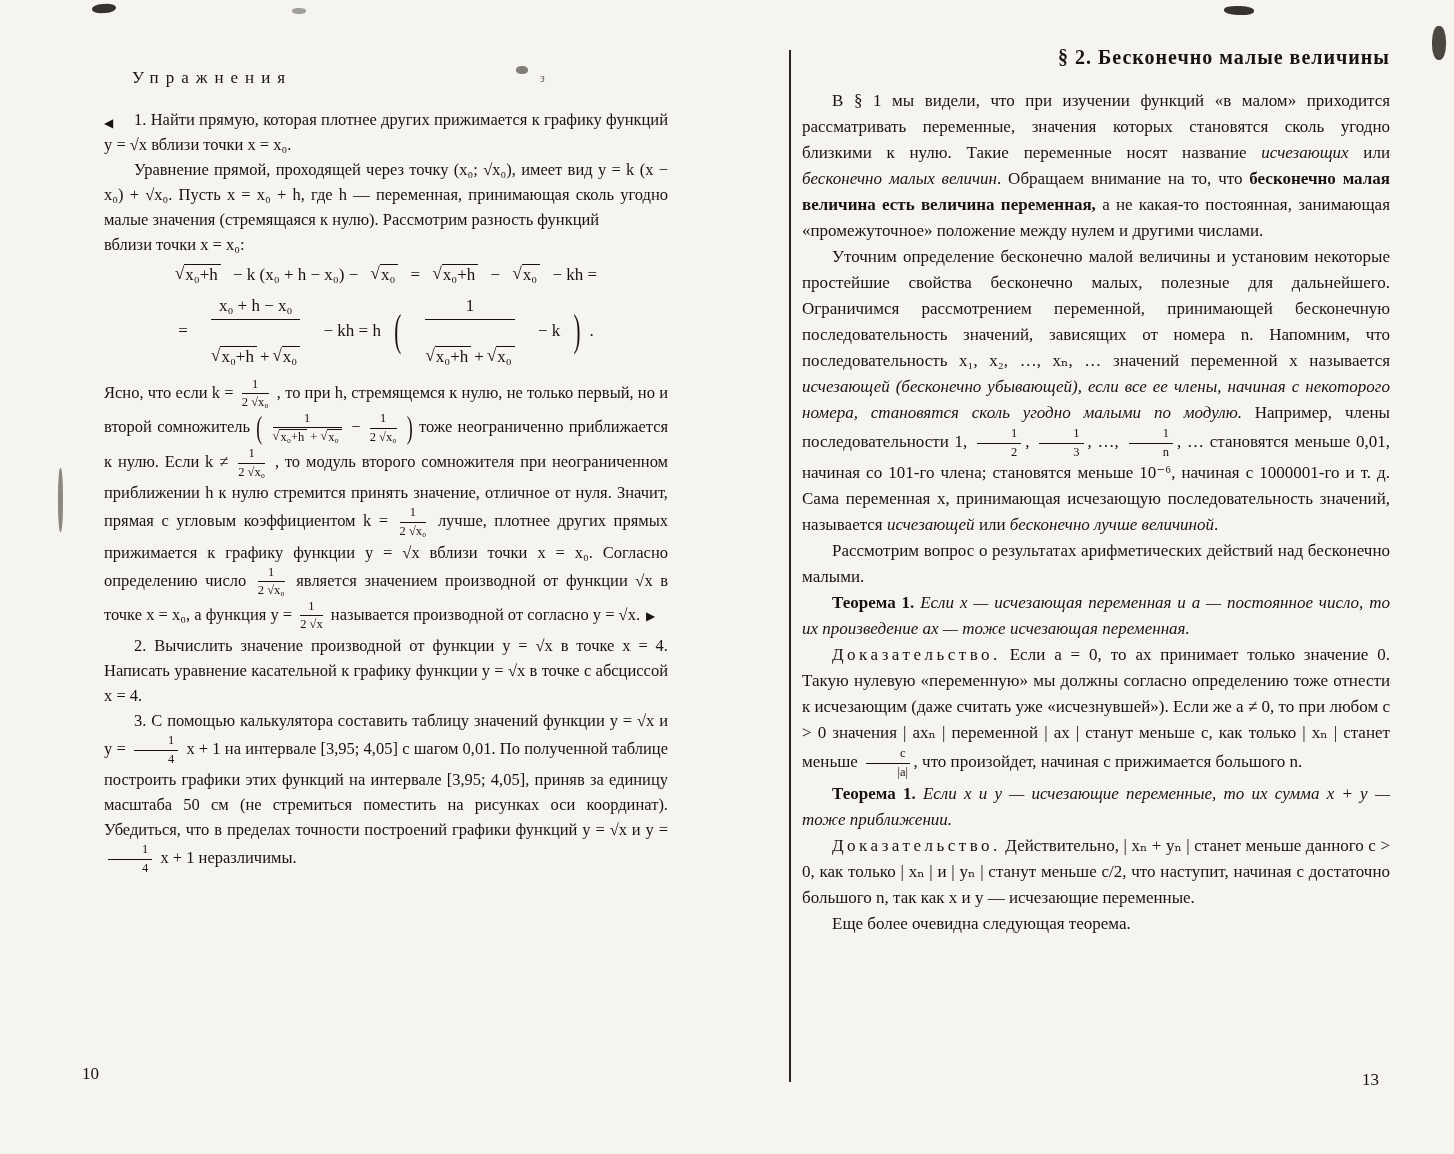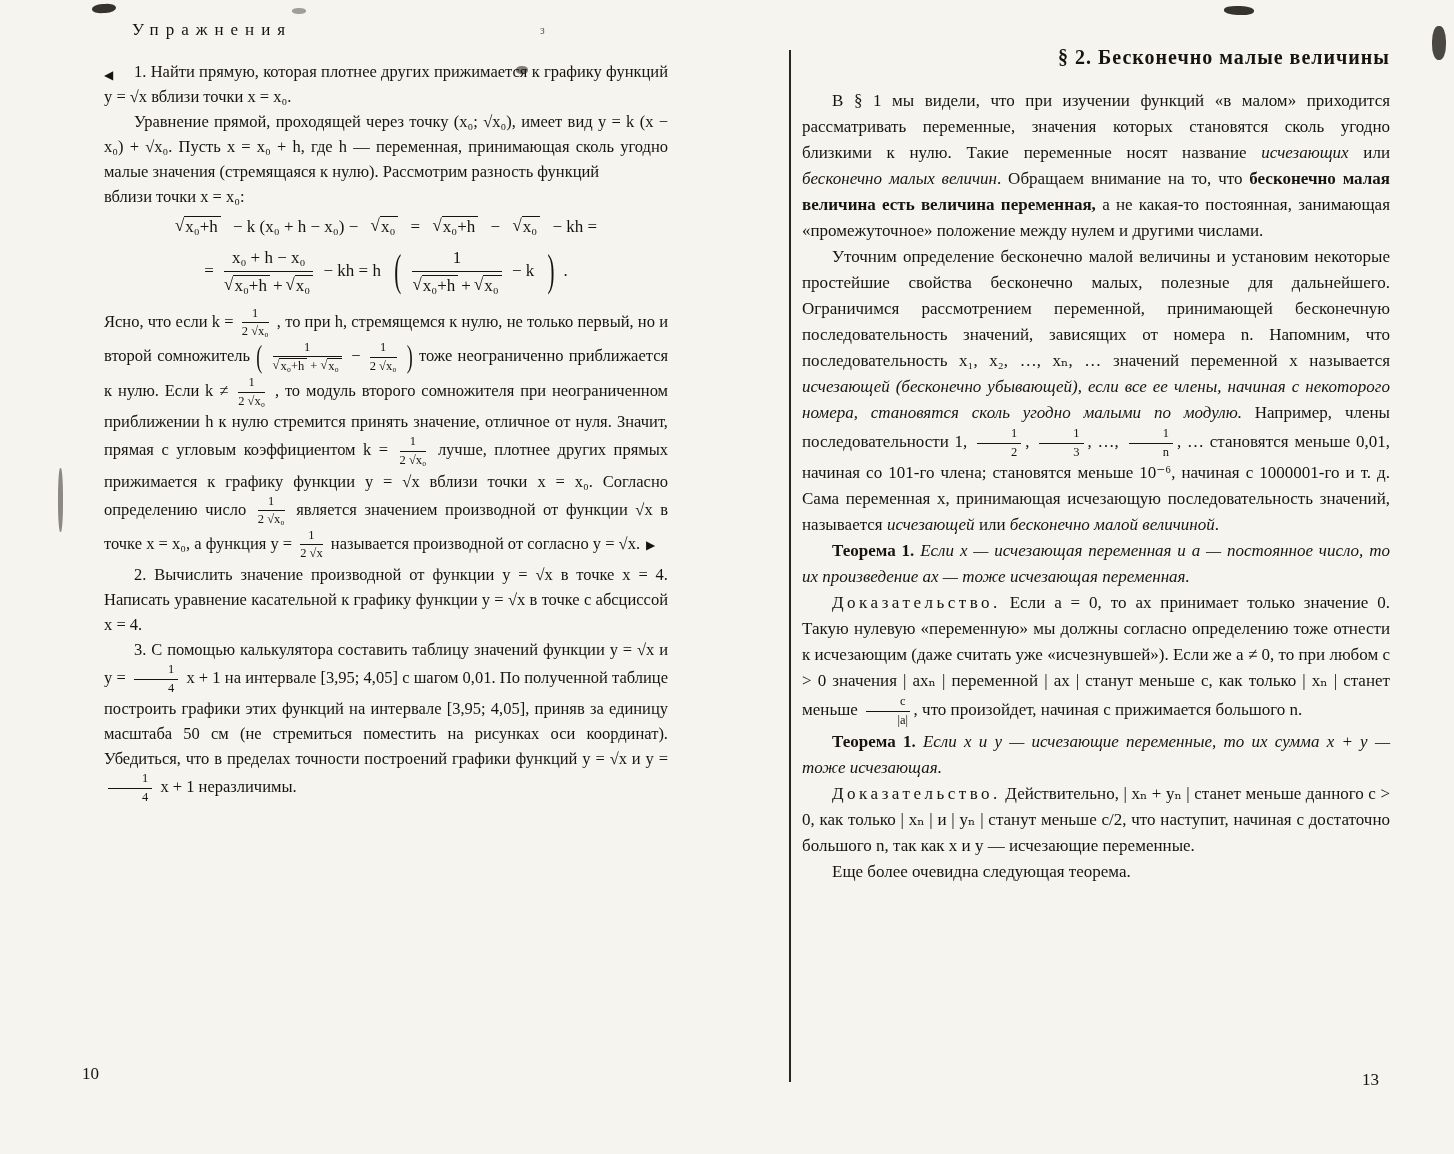--- a/index.html
+++ b/index.html
@@ -18,21 +18,21 @@
   .art { position:absolute; background:#211d17; border-radius:45%; opacity:.9; }
   .art1 { left:92px;  top:4px;  width:24px; height:9px;  transform:rotate(-4deg); }
   .art2 { left:516px; top:66px; width:12px; height:8px;  opacity:.55; }
   .art3 { left:1224px; top:6px; width:30px; height:9px;  transform:rotate(2deg); }
   .art4 { left:1432px; top:26px; width:14px; height:34px; opacity:.8; }
   .art5 { left:58px;  top:468px; width:5px; height:64px; opacity:.5; }
   .art6 { left:292px; top:8px;  width:14px; height:6px;  opacity:.4; }
   .divider { position:absolute; left:789px; top:50px; width:2px; height:1032px; background:#29241d; }
 
   .page { position:absolute; top:0; }
-  .pleft  { left:104px; width:564px; padding-top:20px; font-size:16.5px; }
+  .pleft  { left:104px; width:564px; padding-top:68px; font-size:16.5px; }
   .pright { left:802px; width:588px; padding-top:44px; font-size:17px; }
 
   .para { text-align:justify; margin:0; }
   .pleft .para  { line-height:25px; }
   .pright .para { line-height:26px; }
   .ind  { text-indent:30px; }
   .rel  { position:relative; }
 
   .lhead { position:relative; padding-left:28px; margin-bottom:15px; height:24px; }
   .spaced { letter-spacing:7px; font-size:17px; }
@@ -59,21 +59,21 @@
   
   .sq { white-space:nowrap; display:inline-block; }
   .sq .rs { display:inline-block; transform:translateY(-1px); }
   .sq .rad { display:inline-block; border-top:1.5px solid #171310; padding:0 3px 0 1px; line-height:1.15; }
 
   
   .dfrac, .ifrac {
     display:inline-flex; flex-direction:column;
     vertical-align:middle; text-align:center;
   }
-  .dfrac { margin:0 2px; }
+  .dfrac { margin:0 15px;gap:23px; }
   .dfrac .num { border-bottom:1.5px solid #171310; padding:1px 7px 3px; }
   .dfrac .den { padding-top:3px; }
   .ifrac { font-size:12.5px; line-height:1.25; margin:0 4px; }
   .ifrac .num { border-bottom:1.2px solid #171310; padding:0 4px 1px; }
   .ifrac .den { padding-top:1px; }
   .op { margin:0 3px; }
 
   
   .bp { display:inline-block; transform:scaleY(2.1); font-size:21px; vertical-align:middle; padding:0 1px; }
   .bps { transform:scaleY(1.7); font-size:18px; }
@@ -212,38 +212,39 @@
           <span class="num">1</span>
           <span class="den">2</span>
         </span><span>,</span>
       <span class="ifrac">
           <span class="num">1</span>
           <span class="den">3</span>
         </span><span>, …,</span>
       <span class="ifrac">
           <span class="num">1</span>
           <span class="den">n</span>
-        </span><span>, … становятся меньше 0,01, начиная со 101-го члена; становятся меньше 10⁻⁶, начиная с 1000001-го и т. д. Сама переменная x, принимающая исчезающую последовательность значений, называется </span><span class="it">исчезающей</span><span> или </span><span class="it">бесконечно малой величиной</span><span>.</span>
-    </p>
-
+        </span><span>, … становятся меньше 0,01, начиная со 101-го члена; становятся меньше 10⁻⁶, начиная с 1000001-го и т. д. Сама переменная x, принимающая исчезающую последовательность значений, называется </span><span class="it">исчезающей</span><span> или </span><span class="it">бесконечно лучше величиной</span><span>.</span>
+    </p>
+
+    <p class="para ind">Рассмотрим вопрос о результатах арифметических действий над бесконечно малыми.</p>
 
     <p class="para ind">
       <span class="lead">Теорема 1.</span><span class="it"> Если x — исчезающая переменная и a — постоянное число, то их произведение ax — тоже исчезающая переменная.</span>
     </p>
 
     <p class="para ind">
       <span class="sp">Доказательство.</span><span> Если a = 0, то ax принимает только значение 0. Такую нулевую «переменную» мы должны согласно определению тоже отнести к исчезающим (даже считать уже «исчезнувшей»). Если же a ≠ 0, то при любом c &gt; 0 значения | axₙ | переменной | ax | станут меньше c, как только | xₙ | станет меньше</span>
       <span class="ifrac">
           <span class="num">c</span>
           <span class="den">|a|</span>
         </span><span>, что произойдет, начиная с прижимается большого n.</span>
     </p>
 
     <p class="para ind">
-      <span class="lead">Теорема 1.</span><span class="it"> Если x и y — исчезающие переменные, то их сумма x + y — тоже исчезающая.</span>
+      <span class="lead">Теорема 1.</span><span class="it"> Если x и y — исчезающие переменные, то их сумма x + y — тоже приближении.</span>
     </p>
 
     <p class="para ind">
       <span class="sp">Доказательство.</span><span> Действительно, | xₙ + yₙ | станет меньше данного c &gt; 0, как только | xₙ | и | yₙ | станут меньше c/2, что наступит, начиная с достаточно большого n, так как x и y — исчезающие переменные.</span>
     </p>
 
     <p class="para ind">Еще более очевидна следующая теорема.</p>
 
   </section>
 

